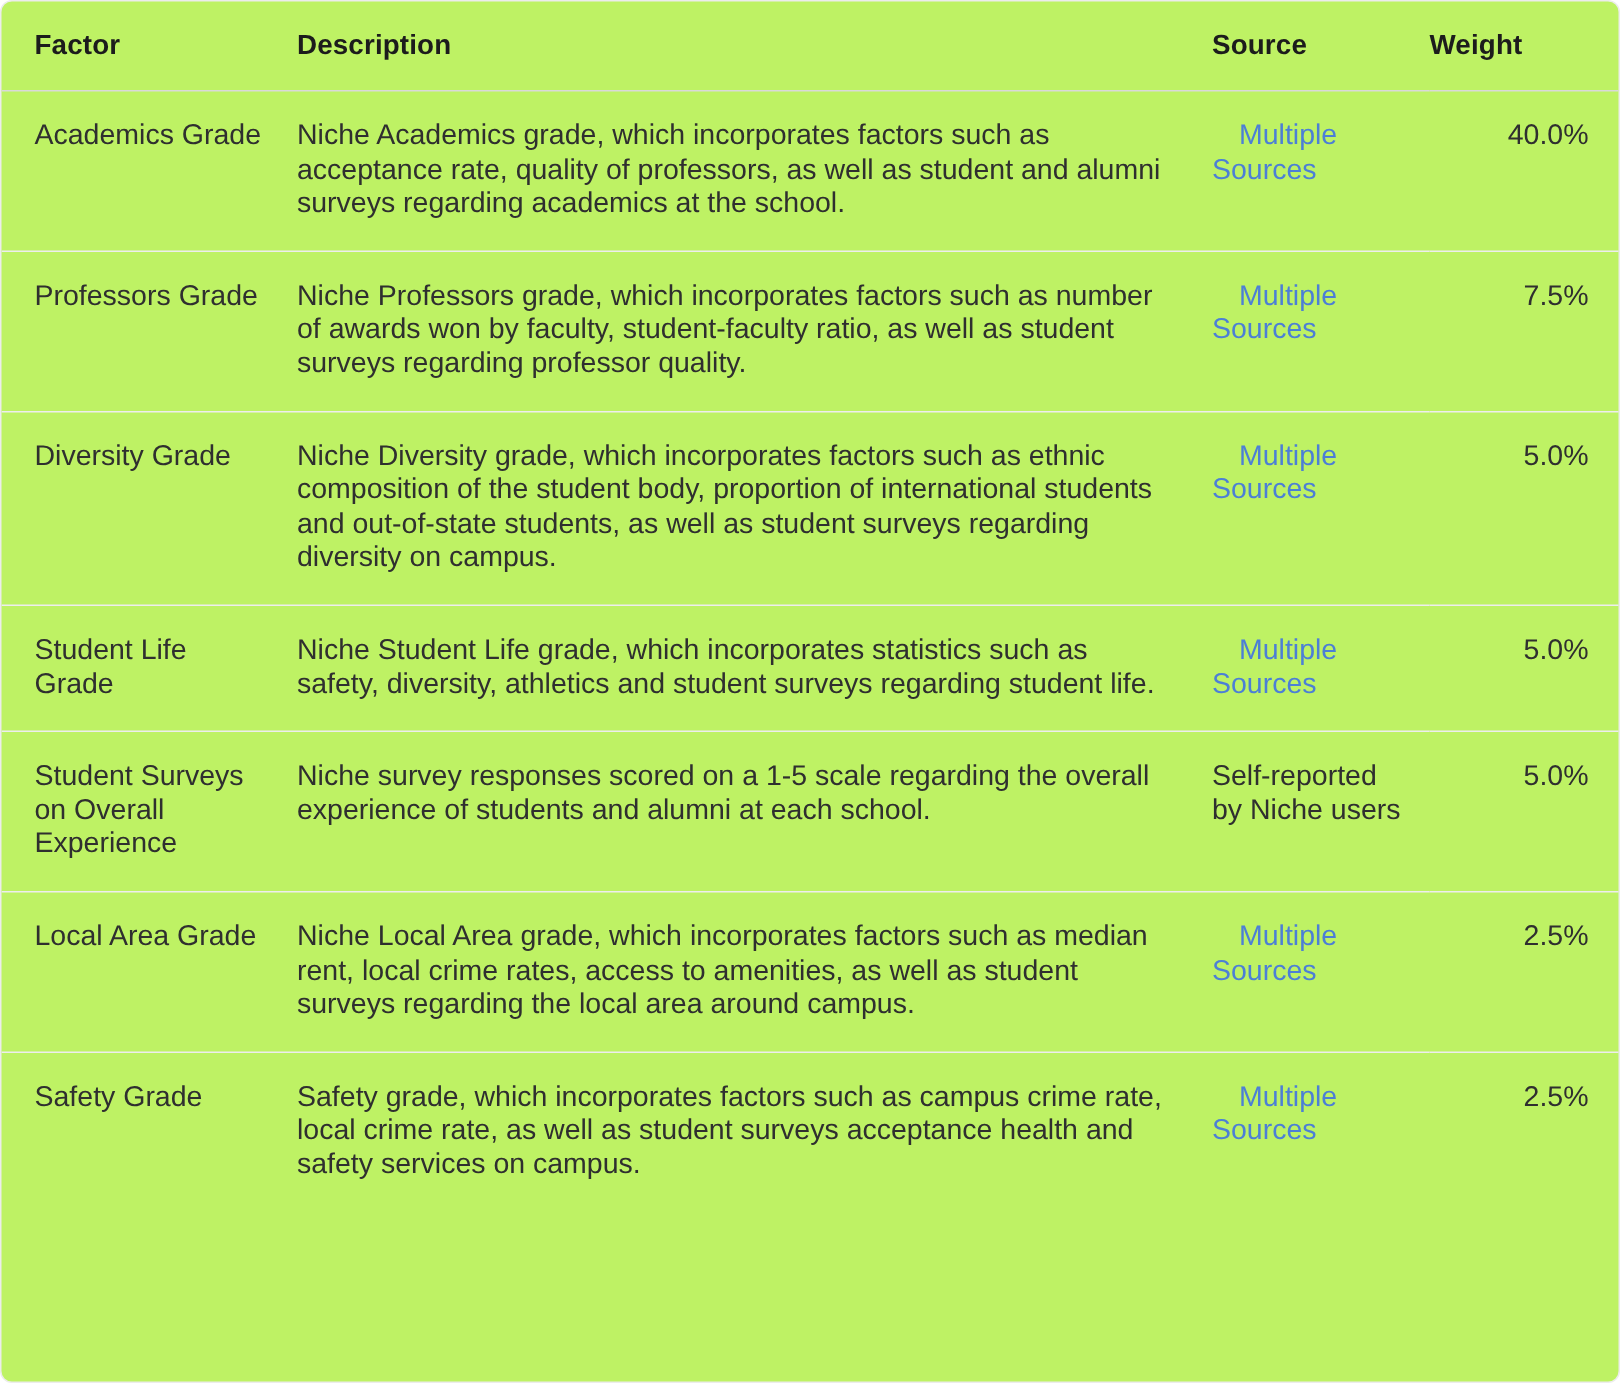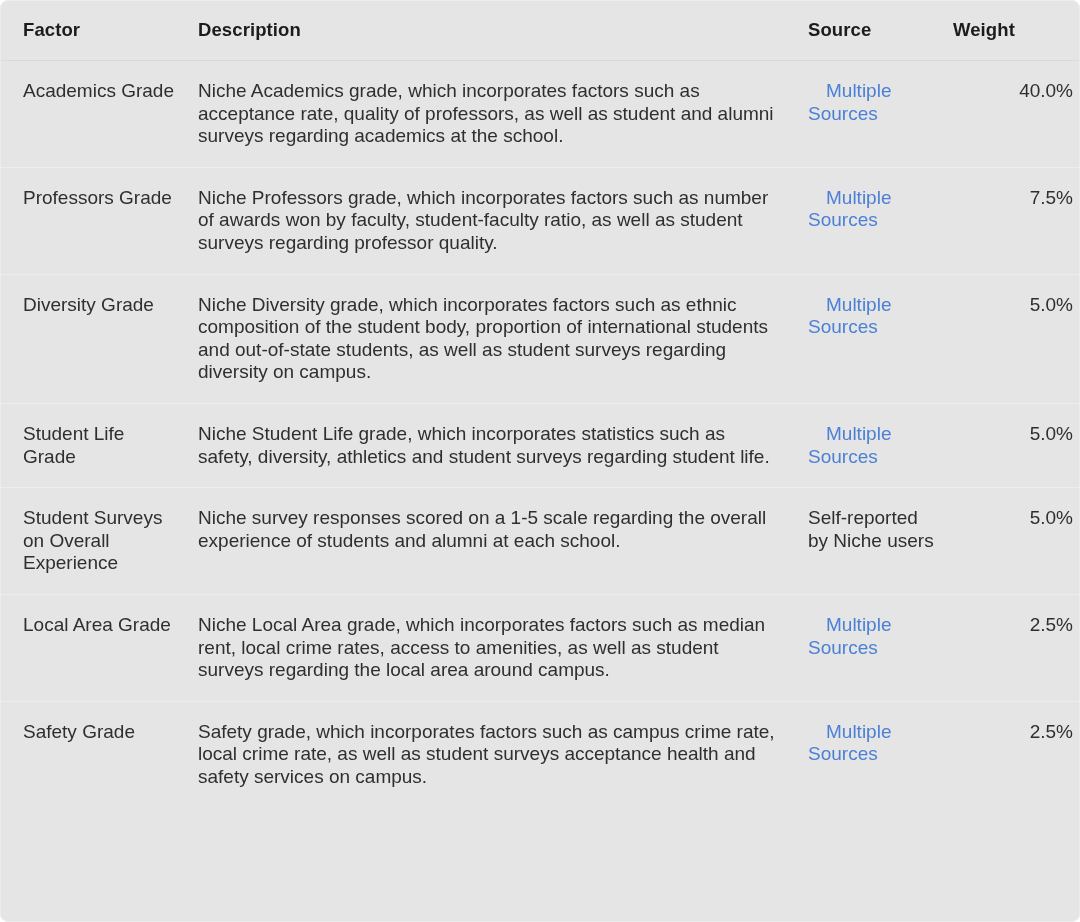--- a/index.html
+++ b/index.html
@@ -13,21 +13,21 @@
     background: #ffffff;
     font-family: "Liberation Sans", sans-serif;
     -webkit-font-smoothing: antialiased;
   }
 
   .table-card {
     position: relative;
     width: 1080px;
     height: 922px;
     box-sizing: border-box;
-    background: #e5e5e5;
+    background: #bef264;
     border: 1px solid #ececec;
     border-radius: 8px;
     overflow: hidden;
   }
 
   table.factors {
     width: 100%;
     border-collapse: collapse;
     table-layout: fixed;
   }
@@ -70,21 +70,21 @@
     padding-right: 24px;
   }
   td.td-description {
     padding-right: 24px;
   }
   td.td-source {
     padding-right: 10px;
   }
   td.td-weight {
     text-align: right;
-    padding-right: 8px;
+    padding-right: 22px;
     white-space: nowrap;
   }
 
   .source-link {
     color: #4c7fd6;
     text-decoration: none;
     cursor: pointer;
     margin-left: 18px;
   }
 

